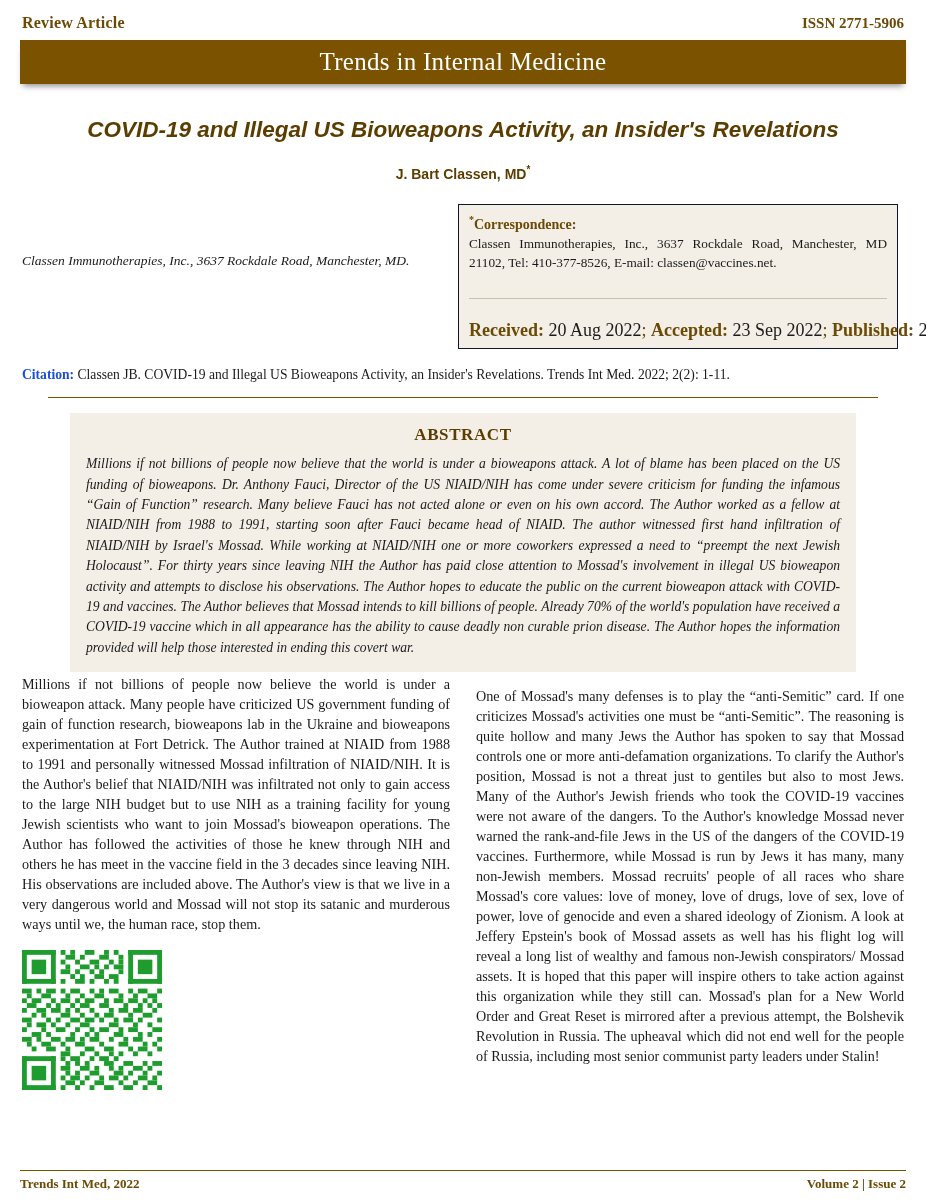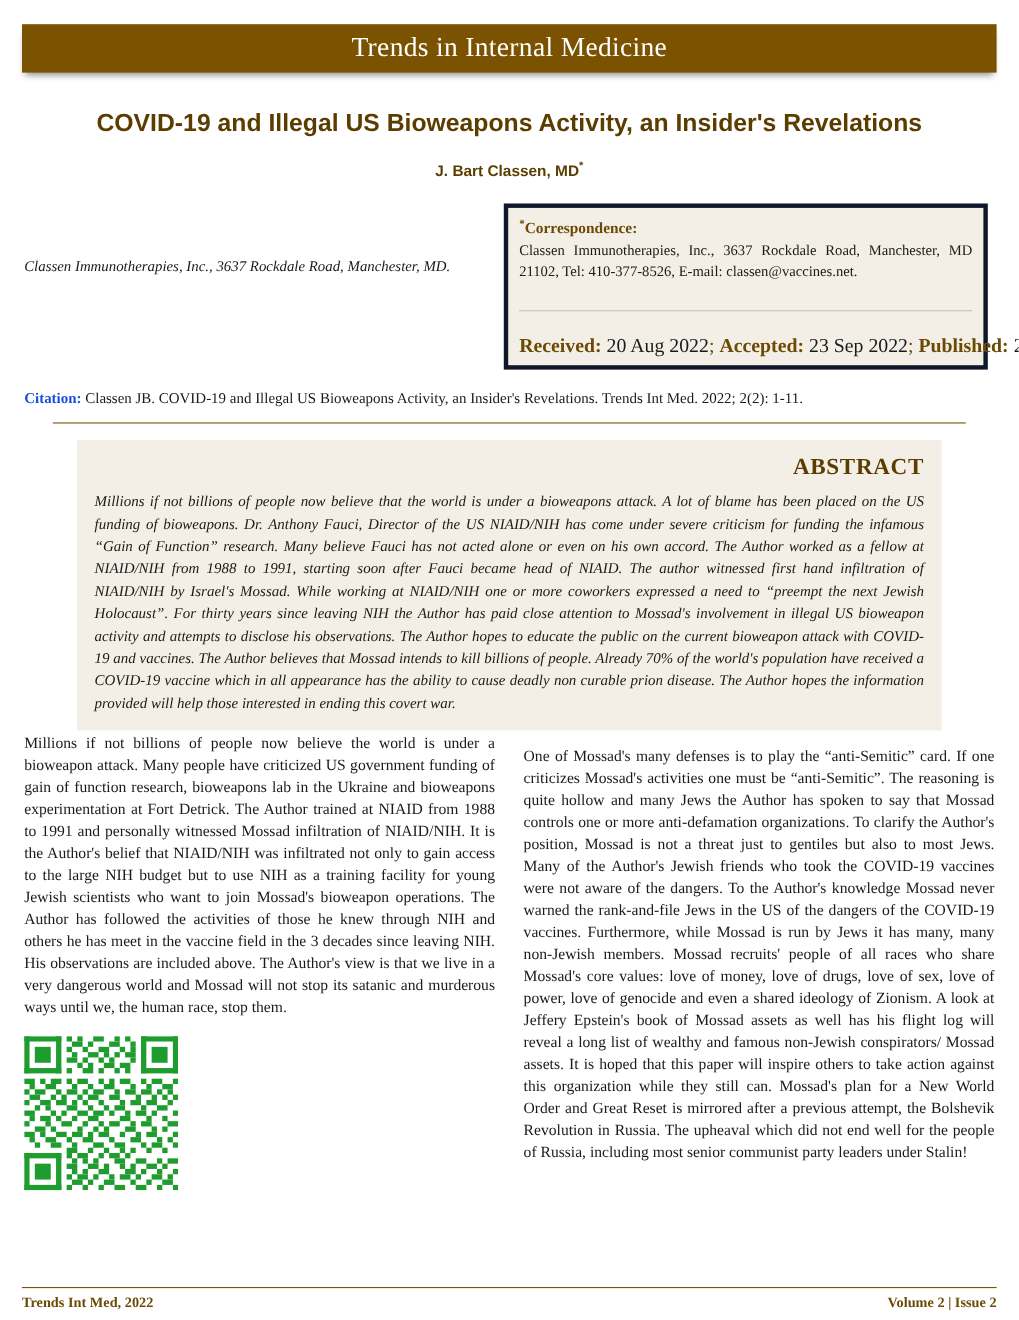--- a/index.html
+++ b/index.html
@@ -62,20 +62,21 @@
 
   
   .paper-title {
     margin: 32px 18px 0 18px;
     text-align: center;
     font-family: "Liberation Sans", sans-serif;
     font-weight: bold;
     font-size: 22.5px;
     color: #5c3d00;
     line-height: 1.25;
+    font-style: italic;
   }
   .authors {
     margin-top: 20px;
     text-align: center;
     font-family: "Liberation Sans", sans-serif;
     font-weight: bold;
     font-size: 14px;
     color: #5c3d00;
   }
   .authors sup {
@@ -91,21 +92,21 @@
   .affiliation {
     width: 430px;
     padding: 0 6px 0 2px;
     font-style: italic;
     font-size: 13.5px;
     line-height: 1.35;
     margin-top: 48px;
   }
   .corr-box {
     width: 440px;
-    border: 4px solid #0f172a;
+    border: 1px solid #0f172a;
     background: #f3efe6;
     box-sizing: border-box;
     padding: 9px 10px 0 10px;
   }
   .corr-title {
     font-weight: bold;
     color: #6b4a06;
     font-size: 14px;
     margin-bottom: 3px;
   }
@@ -143,23 +144,23 @@
     border-top: 1.6px solid #7a5200;
   }
 
   
   .abstract-box {
     margin: 15px 50px 0 50px;
     background: #f3efe6;
     padding: 12px 16px 14px 16px;
   }
   .abstract-head {
-    text-align: right;
-    font-weight: bold;
-    font-size: 21px;
+    text-align: center;
+    font-weight: bold;
+    font-size: 17px;
     color: #5c3d00;
     letter-spacing: 0.6px;
     margin-bottom: 9px;
   }
   .abstract-body {
     font-style: italic;
     font-size: 13.6px;
     line-height: 1.5;
     text-align: justify;
   }
@@ -216,20 +217,24 @@
     font-weight: bold;
     font-size: 13px;
     color: #6b4a06;
   }
 </style>
 </head>
 <body>
 
 <div class="page">
 
+  <div class="top-row">
+    <div class="article-type">Review Article</div>
+    <div class="issn">ISSN 2771-5906</div>
+  </div>
 
   <div class="journal-banner">
     <div class="title">Trends in Internal Medicine</div>
   </div>
 
   <div class="paper-title">COVID-19 and Illegal US Bioweapons Activity, an Insider's Revelations</div>
 
   <div class="authors">
     <span>J. Bart Classen, MD</span><sup>*</sup>
   </div>

